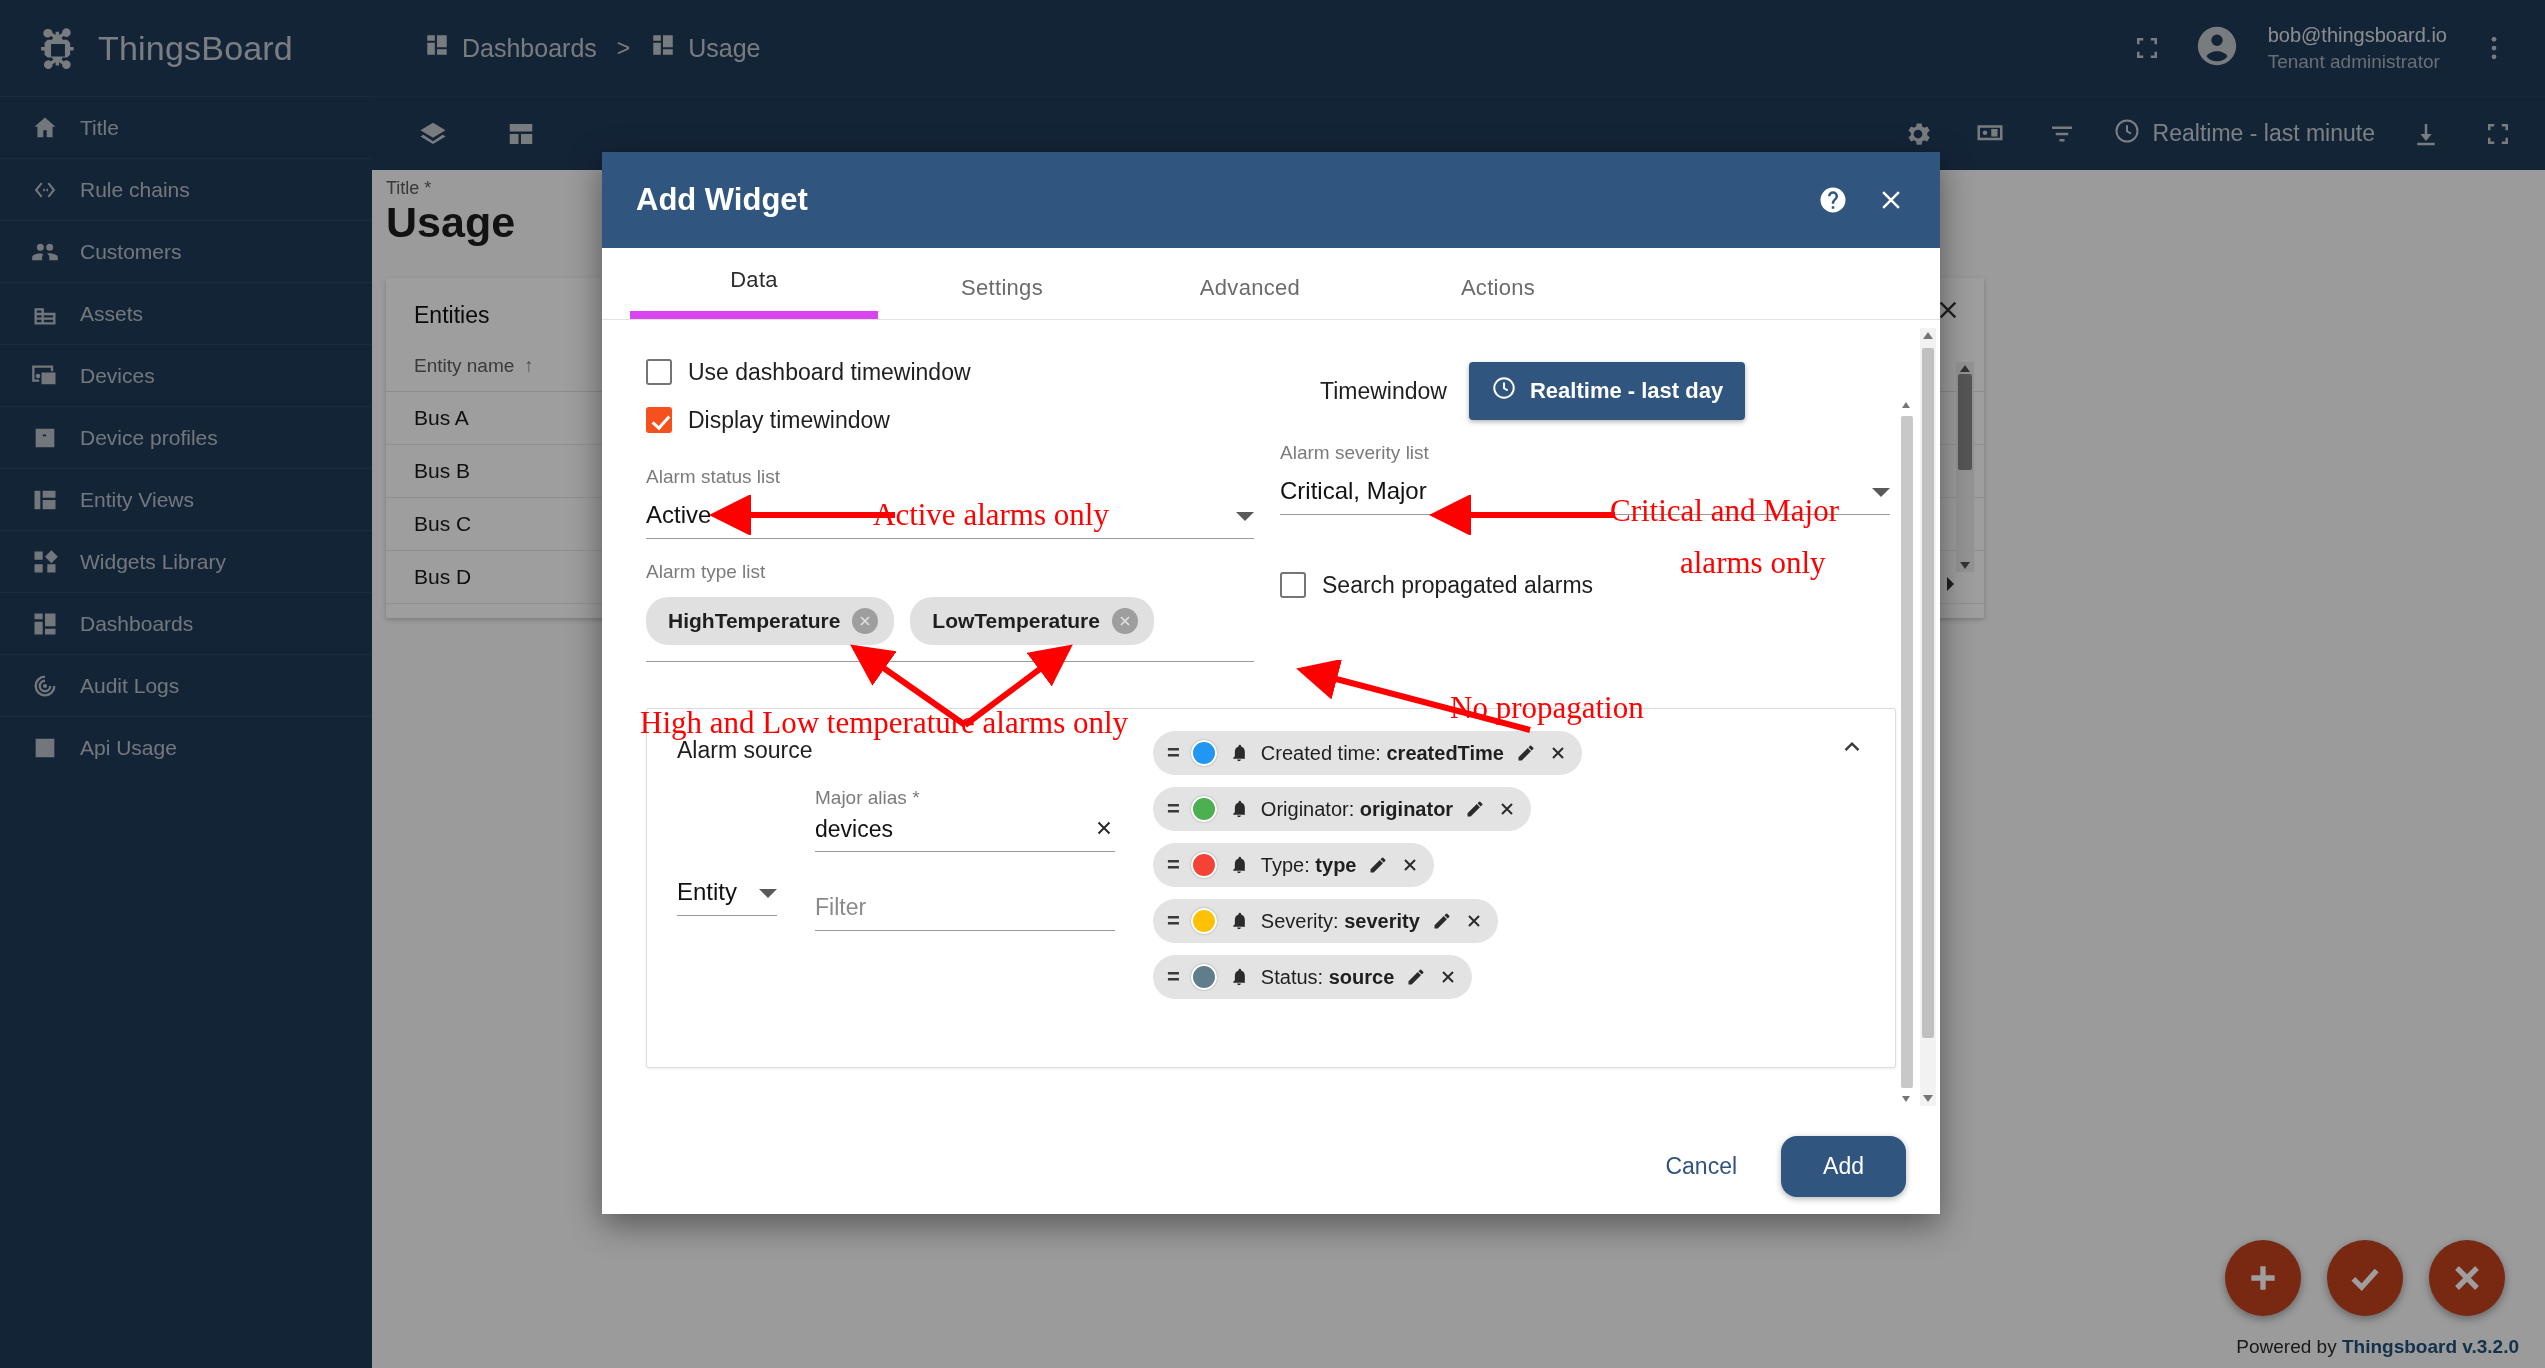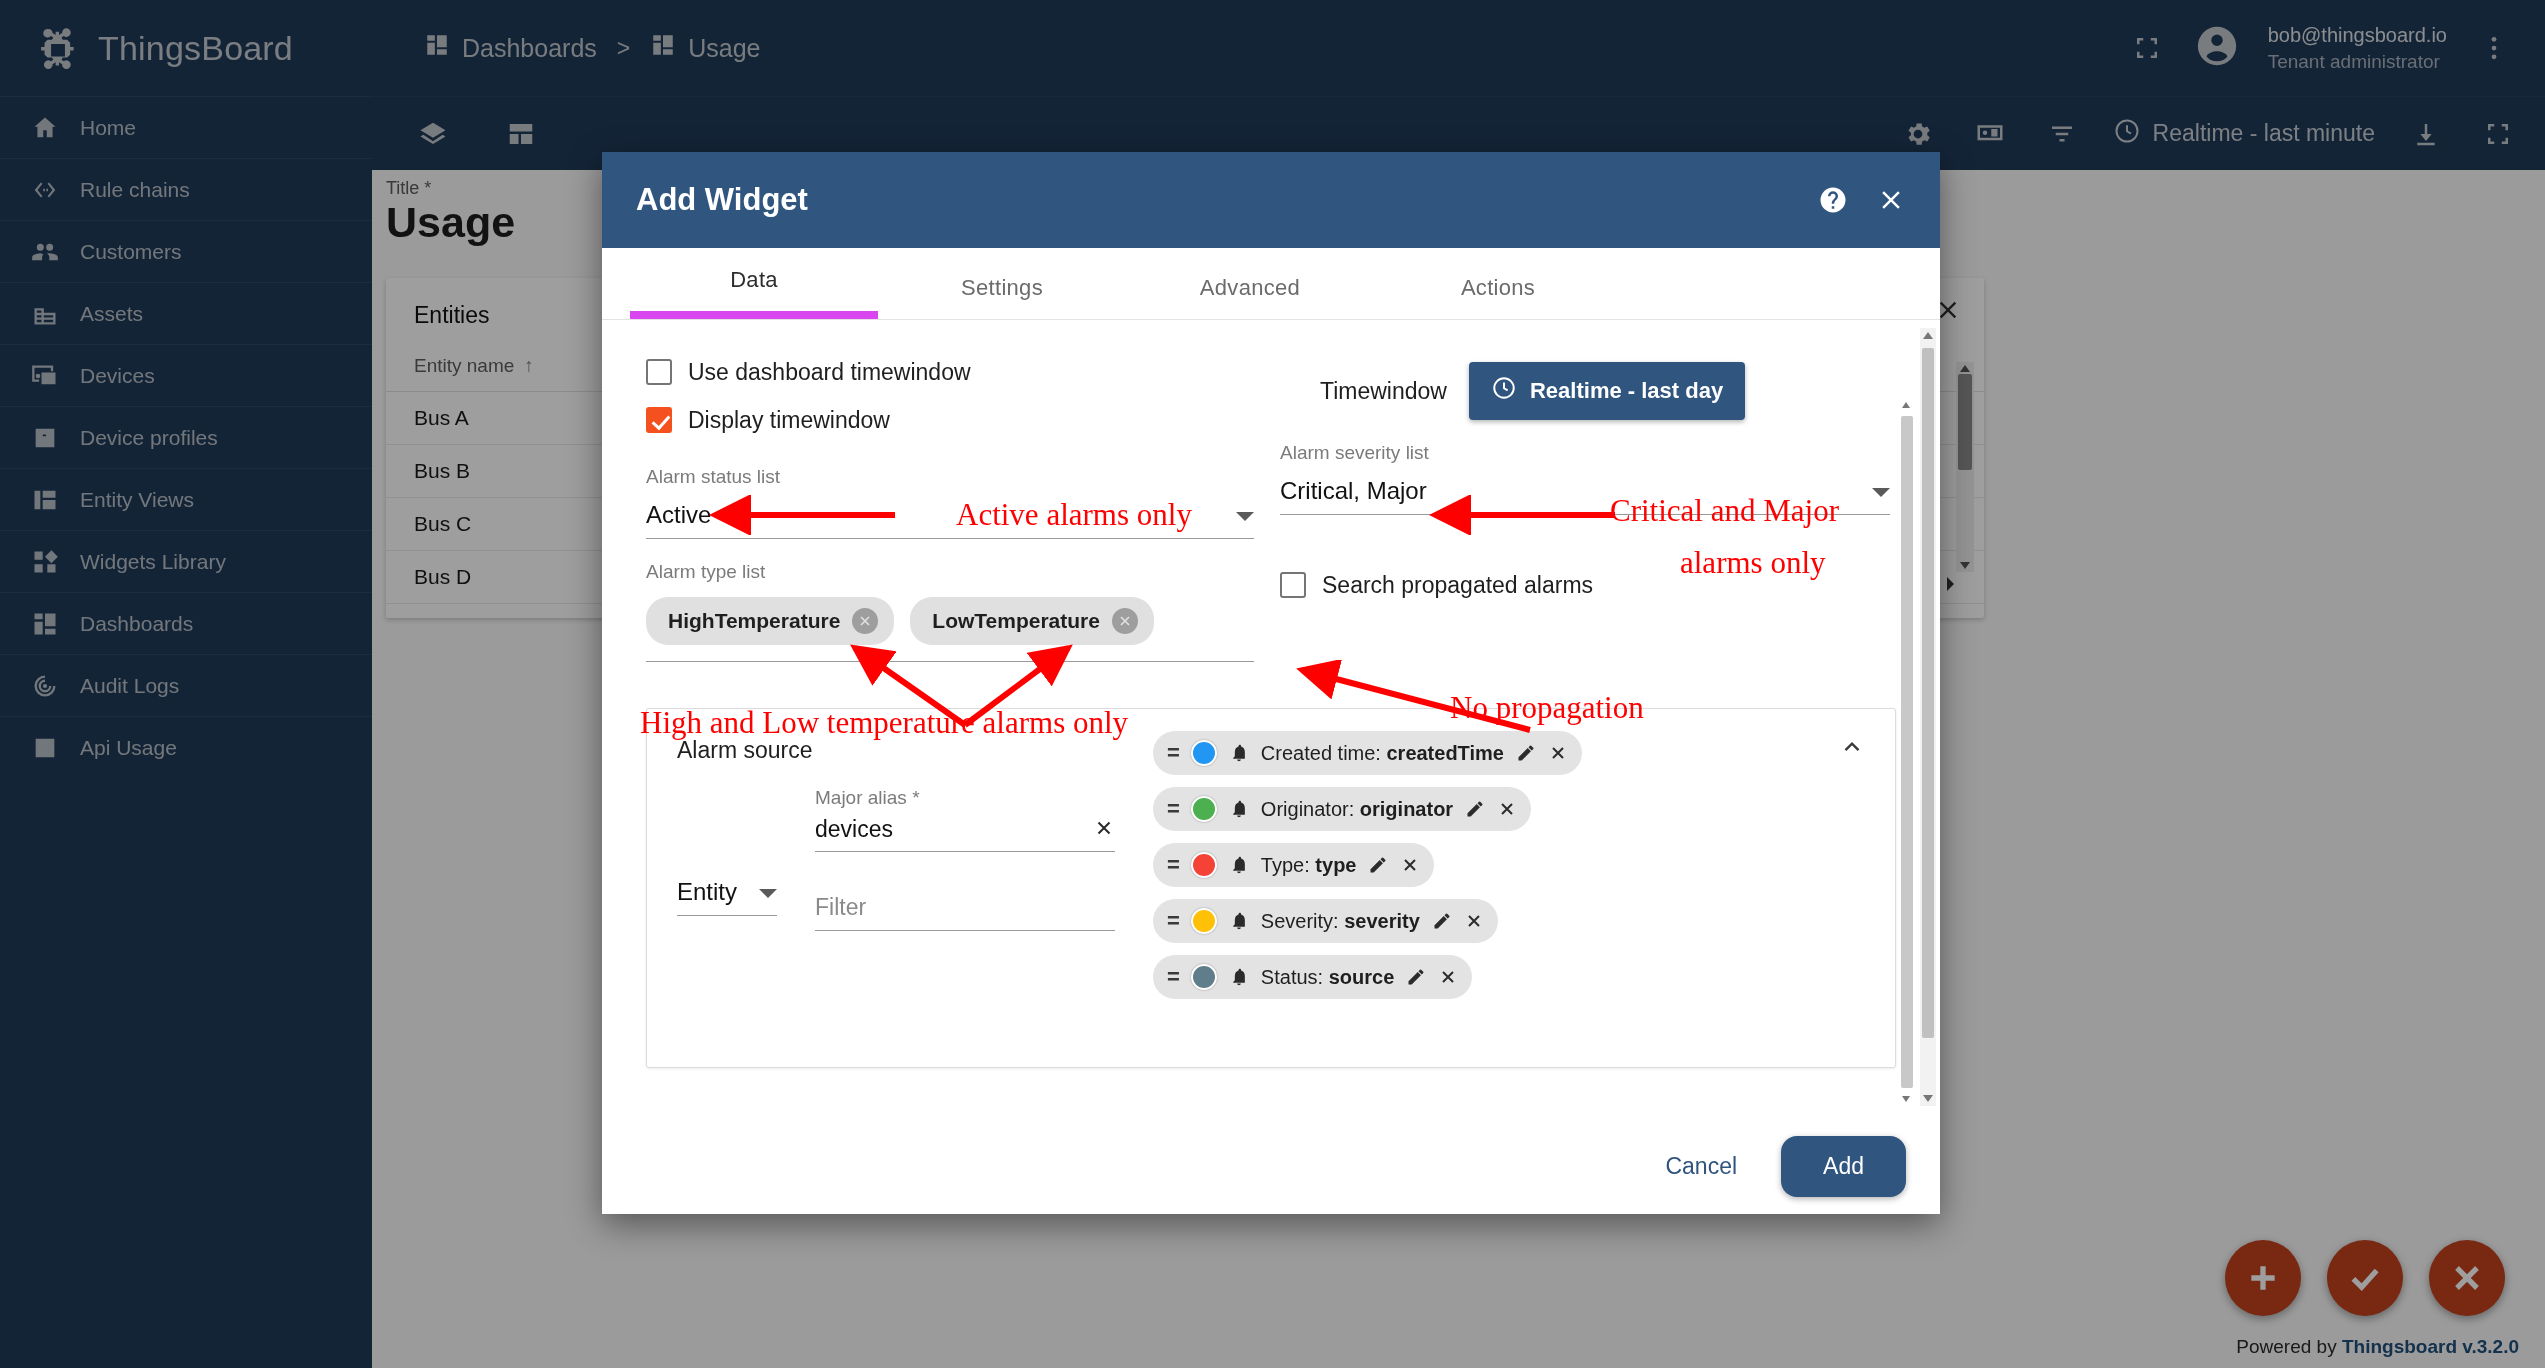--- a/index.html
+++ b/index.html
@@ -258,21 +258,21 @@
       </span>
       <span class="brand-name">ThingsBoard</span>
     </div>
     <div id="nav-list">
         <div class="nav-item">
           <span class="nav-ico">
             <svg viewBox="0 0 24 24">
               <path d="M12 3 3 11h2.5v9h5v-6h3v6h5v-9H21z"></path>
             </svg>
           </span>
-          <span>Home</span>
+          <span>Title</span>
         </div>
         <div class="nav-item">
           <span class="nav-ico">
             <svg viewBox="0 0 24 24">
               <path d="M8.5 5.5 3.2 12l5.3 6.5 1.3-1.1L5.6 12l4.2-5.4zm7 0-1.3 1.1 4.2 5.4-4.2 5.4 1.3 1.1L20.8 12zM10.5 11h1.4v2h-1.4zm2.7 0h1.4v2h-1.4z"></path>
             </svg>
           </span>
           <span>Rule chains</span>
         </div>
         <div class="nav-item">
@@ -774,21 +774,21 @@
   </div>
 
   <svg class="arrowsvg" style="left:700px;top:495px;width:200px;height:40px" viewBox="0 0 200 40">
     <defs>
         <marker id="ah" markerWidth="7" markerHeight="7" refX="6" refY="3.5" orient="auto">
           <polygon points="0 0, 7 3.5, 0 7" fill="#f00"></polygon>
         </marker>
       </defs>
     <line x1="195" y1="20" x2="15" y2="20" stroke="#f00" stroke-width="6" marker-end="url(#ah)"></line>
   </svg>
-  <div class="anno" style="left:956px;top:497px">Active alarms only</div>
+  <div class="anno" style="left:873px;top:497px">Active alarms only</div>
 
   <svg class="arrowsvg" style="left:1420px;top:495px;width:200px;height:40px" viewBox="0 0 200 40">
     <line x1="195" y1="20" x2="15" y2="20" stroke="#f00" stroke-width="6" marker-end="url(#ah)"></line>
   </svg>
   <div class="anno" style="left:1610px;top:493px">Critical and Major</div>
   <div class="anno" style="left:1680px;top:545px">alarms only</div>
 
   <svg class="arrowsvg" style="left:830px;top:640px;width:270px;height:90px" viewBox="0 0 270 90">
     <line x1="135" y1="85" x2="25" y2="8" stroke="#f00" stroke-width="6" marker-end="url(#ah)"></line>
     <line x1="135" y1="85" x2="238" y2="8" stroke="#f00" stroke-width="6" marker-end="url(#ah)"></line>

